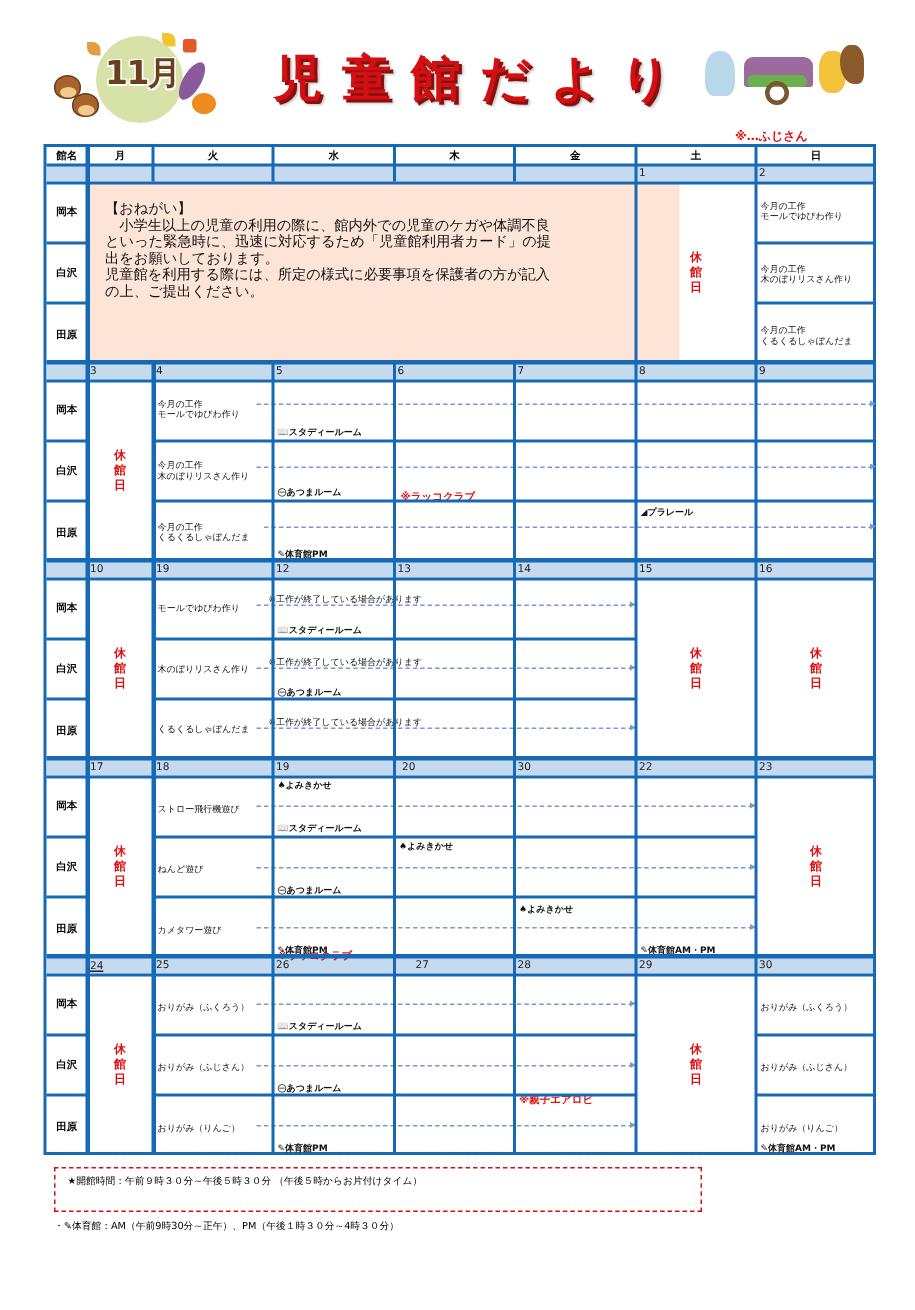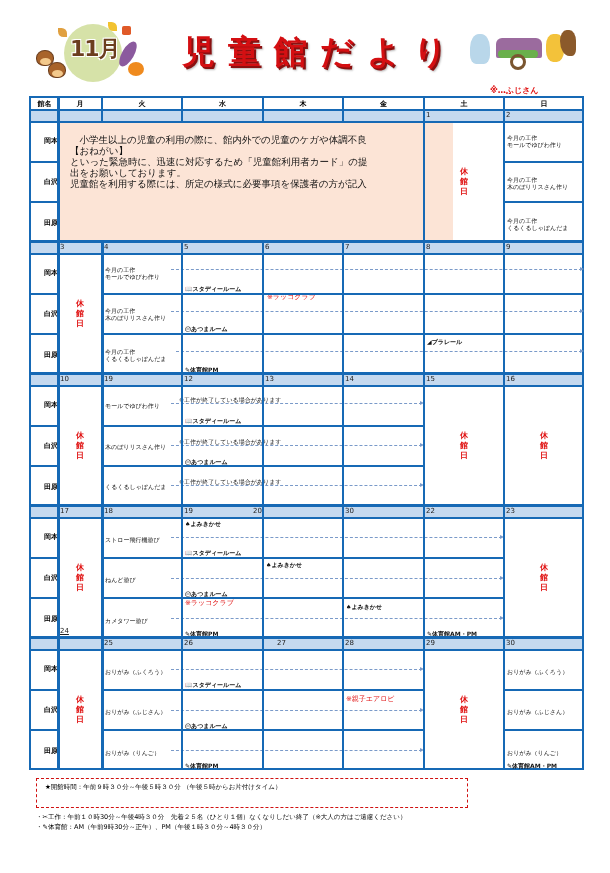--- a/index.html
+++ b/index.html
@@ -30,24 +30,24 @@
 
   
   .cal { left: 29px; top: 96px; width: 555px; border: 2px solid #1669b5; }
   .line-v { position:absolute; width: 1.5px; background: #1669b5; }
   .line-h { position:absolute; height: 1.5px; background: #1669b5; }
   .line-h.thick { height: 3px; }
 
   .hdr-cell { position:absolute; top: 0; height: 12px; font-size: 7px; font-weight: bold; text-align: center; line-height: 12px; }
   .date-row { position:absolute; left: 0; height: 11px; background: #c5d9ef; }
   .date-num { position:absolute; font-size: 7px; line-height: 11px; padding-left: 2px; color: #222; }
-  .branch { position:absolute; left: 0; width: 27px; font-size: 7px; font-weight: bold; text-align: right; }
+  .branch { position:absolute; left: 0; width: 27px; font-size: 7px; font-weight: bold; text-align: center; }
   .closed { position:absolute; font-size: 8px; font-weight: bold; color: #e01010; text-align: center; line-height: 10px; width: 12px; }
   .cell-txt { position:absolute; font-size: 6px; line-height: 7px; white-space: nowrap; color: #111; }
-  .cell-txt.red { color: #e01010; font-weight: normal; font-size: 7px; }
+  .cell-txt.red { color: #e01010; font-weight: bold; font-size: 7px; margin-top: 34px; }
   .cell-txt.bold { font-weight: bold; }
   .dots { position:absolute; height: 0; border-top: 1px dashed #7a9ac9; }
   .dots::after { content:""; position:absolute; right: -2px; top: -3px; border-left: 4px solid #7a9ac9; border-top: 2.5px solid transparent; border-bottom: 2.5px solid transparent; }
 
   .notice { position:absolute; left: 29px; top: 12px; width: 393px; height: 122px; background: #fce4d6; font-size: 9.5px; line-height: 11px; padding: 13px 0 0 10px; color: #111; }
   .notice div { white-space: nowrap; }
 
   .info-box { left: 36px; top: 778px; width: 432px; height: 30px; border: 1px dashed #d01010; font-size: 6.5px; line-height: 9px; padding: 4px 0 0 8px; }
   .bullets { left: 36px; top: 812px; font-size: 6.5px; line-height: 10px; }
   .bullets div { white-space: nowrap; }
@@ -112,39 +112,40 @@
   <div class="date-num" style="top:276px;left:71px;">19</div>
   <div class="date-num" style="top:276px;left:151px;">12</div>
   <div class="date-num" style="top:276px;left:232px;">13</div>
   <div class="date-num" style="top:276px;left:312px;">14</div>
   <div class="date-num" style="top:276px;left:393px;">15</div>
   <div class="date-num" style="top:276px;left:473px;">16</div>
 
   <div class="date-num" style="top:408px;left:27px;">17</div>
   <div class="date-num" style="top:408px;left:71px;">18</div>
   <div class="date-num" style="top:408px;left:151px;">19</div>
-  <div class="date-num" style="top:408px;left:220px;text-align:center;">20</div>
+  <div class="date-num" style="top:408px;left:235px;text-align:center;">20</div>
   <div class="date-num" style="top:408px;left:312px;">30</div>
   <div class="date-num" style="top:408px;left:393px;">22</div>
   <div class="date-num" style="top:408px;left:473px;">23</div>
 
-  <div class="date-num" style="top:528px;left:27px;text-decoration:underline;">24</div>
+  <div class="date-num" style="top:541px;left:27px;text-decoration:underline;">24</div>
   <div class="date-num" style="top:540px;left:71px;">25</div>
   <div class="date-num" style="top:540px;left:151px;">26</div>
   <div class="date-num" style="top:540px;left:244px;">27</div>
   <div class="date-num" style="top:540px;left:312px;">28</div>
   <div class="date-num" style="top:540px;left:393px;">29</div>
   <div class="date-num" style="top:540px;left:473px;">30</div>
 
   <div class="notice" style="top:23px;height:121px;">
+    <div>【おねがい】</div>
     <div>　小学生以上の児童の利用の際に、館内外での児童のケガや体調不良</div>
-    <div>【おねがい】</div>
     <div>といった緊急時に、迅速に対応するため「児童館利用者カード」の提</div>
     <div>出をお願いしております。</div>
     <div>児童館を利用する際には、所定の様式に必要事項を保護者の方が記入</div>
+    <div>の上、ご提出ください。</div>
   </div>
 
   <div class="branch" style="top:38px;">岡本</div>
   <div class="branch" style="top:79px;">白沢</div>
   <div class="branch" style="top:120px;">田原</div>
 
   <div class="branch" style="top:170px;">岡本</div>
   <div class="branch" style="top:211px;">白沢</div>
   <div class="branch" style="top:252px;">田原</div>
 
@@ -331,15 +332,14 @@
   <div class="line-v" style="left:311px;top:142px;height:528px;"></div>
   <div class="line-v" style="left:392px;top:0;height:670px;"></div>
   <div class="line-v" style="left:472px;top:0;height:670px;"></div>
 </div>
 
 <div class="abs info-box">
   <div>★開館時間：午前９時３０分～午後５時３０分 （午後５時からお片付けタイム）</div>
 </div>
 
 <div class="abs bullets">
-  <div>・✂工作：午前１０時30分～午後4時３０分　先着２５名（ひとり１個）なくなりしだい終了（※大人の方はご遠慮ください）</div>
   <div>・✎体育館：AM（午前9時30分～正午）、PM（午後１時３０分～4時３０分）</div>
 </div>
 
 </body></html>

